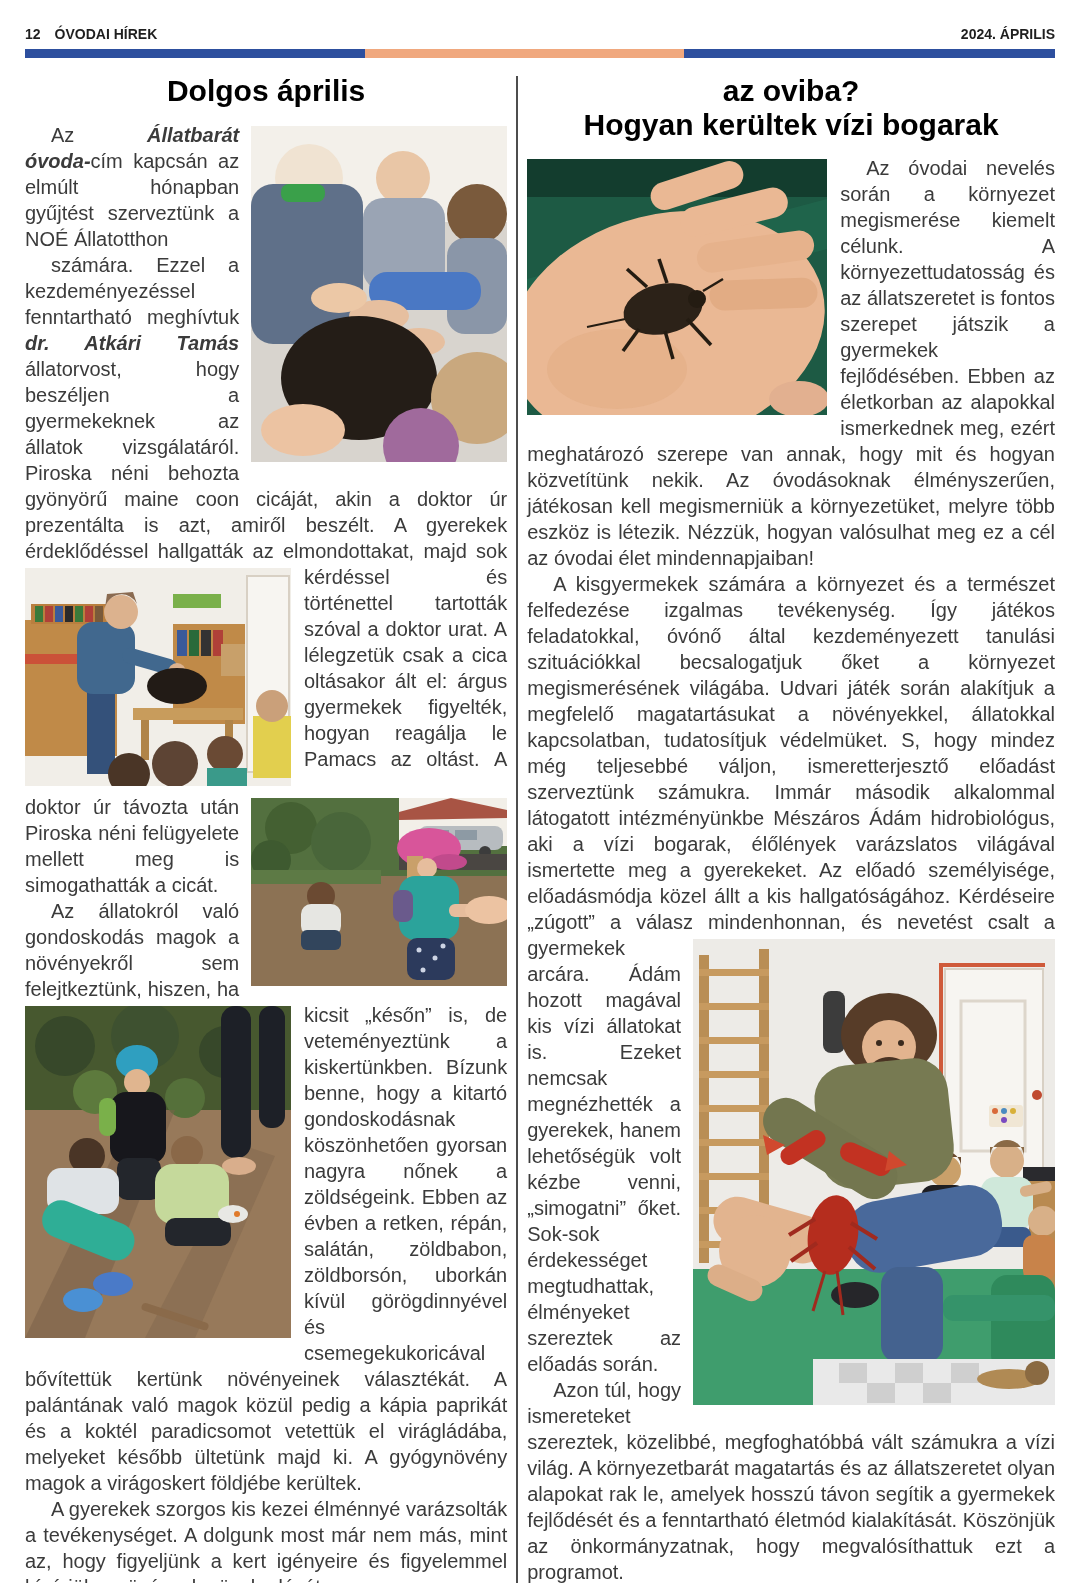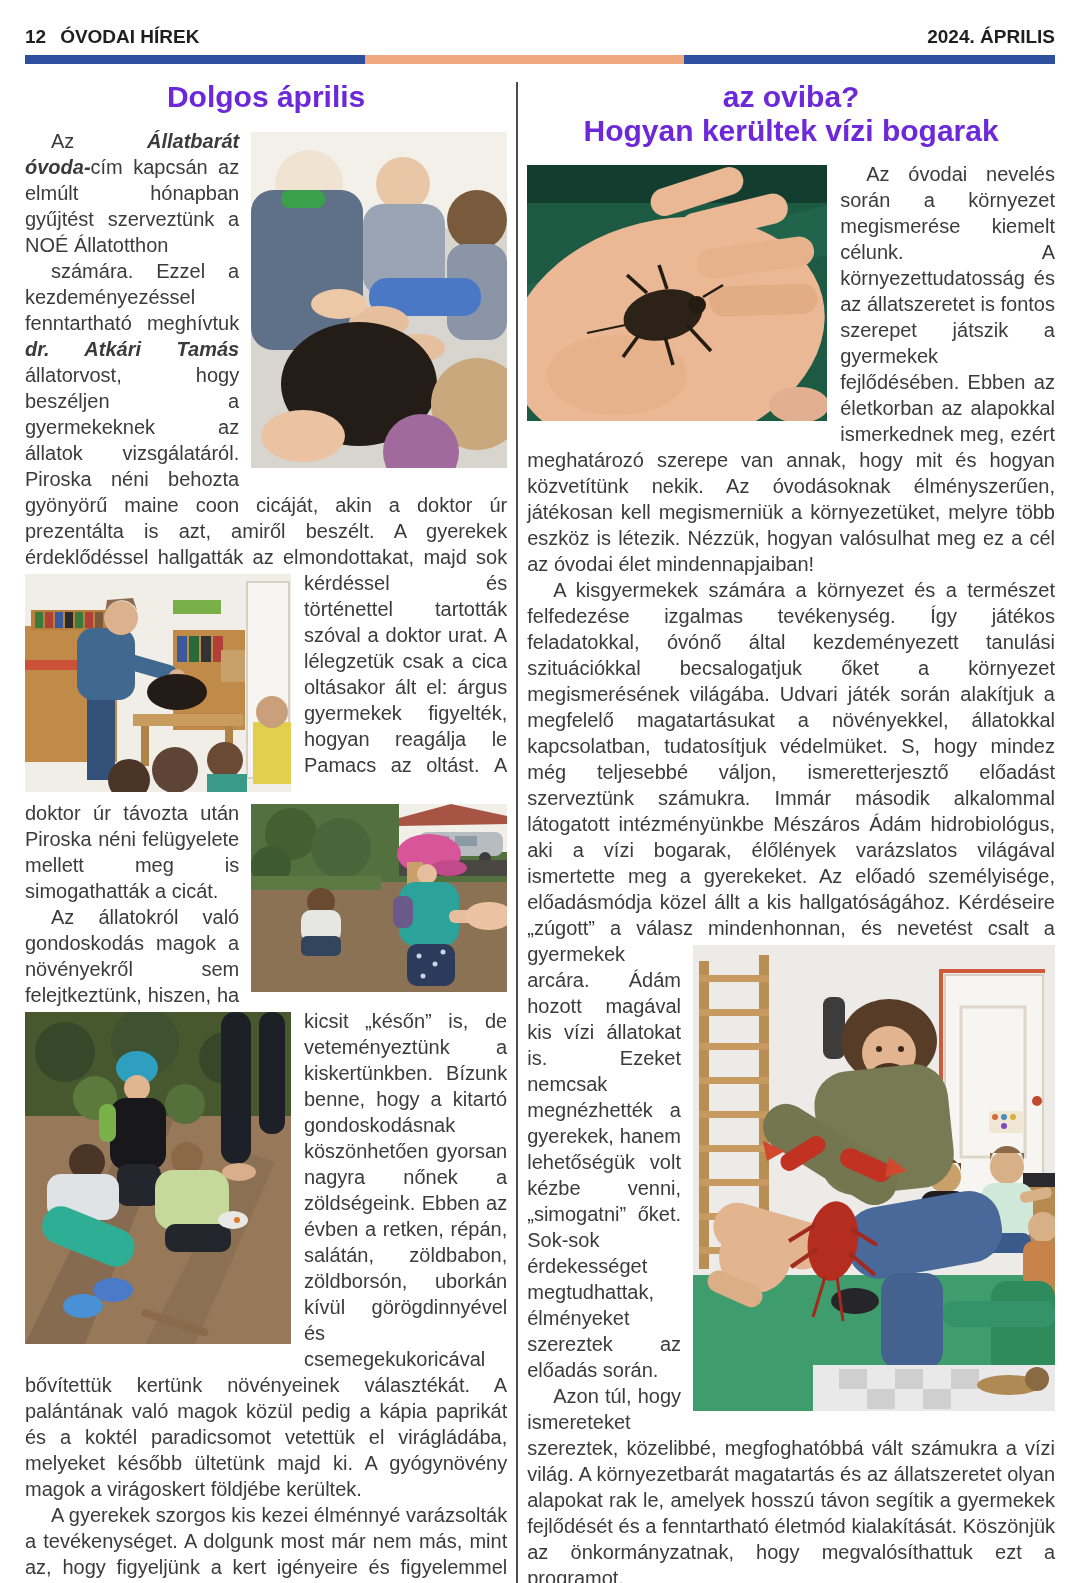--- a/index.html
+++ b/index.html
@@ -7,31 +7,31 @@
     position:relative;
     width:1080px;height:1583px;
     box-sizing:border-box;
     padding:26px 25px 0 25px;
     overflow:hidden;
     font-family:"Liberation Sans","DejaVu Sans",sans-serif;
     color:#3b3b3b;
     background:#ffffff;
   }
   
-  .masthead{display:flex;justify-content:space-between;align-items:baseline;font-weight:bold;font-size:19px;color:#1f1f1f;}
+  .masthead{display:flex;justify-content:space-between;align-items:baseline;font-weight:bold;font-size:14px;color:#1f1f1f;}
   .masthead .left{display:flex;gap:14px;}
   .rule{height:9px;margin-top:7px;background:linear-gradient(to right,#2d4f9e 0 33%,#f0a87e 33% 64%,#2d4f9e 64% 100%);}
   
   .cols{display:flex;margin-top:12px;align-items:stretch;}
   .col-left{width:487px;}
   .divider{width:0;border-left:2px solid #4d4d4d;margin:6px 9px 20px 9px;}
   .col-right{width:533px;}
   h1.title{
     font-size:30px;line-height:1.12;margin:4px 0 14px 0;text-align:center;
-    color:#6d28d9;font-weight:bold;letter-spacing:0;
+    color:#000000;font-weight:bold;letter-spacing:0;
   }
   h1.title span{display:block;}
   .body p{margin:0;font-size:20px;line-height:1.3;text-align:justify;}
   .body p.ind{text-indent:26px;}
   .author{margin-top:10px !important;text-align:right !important;font-style:italic;font-size:20px;color:#2e2e2e;}
   b{font-style:italic;}
   
   .photo{display:block;overflow:hidden;background:#ddd;}
   .photo svg{display:block;width:100%;height:100%;}
   .f-r{float:right;margin:4px 0 8px 12px;}

